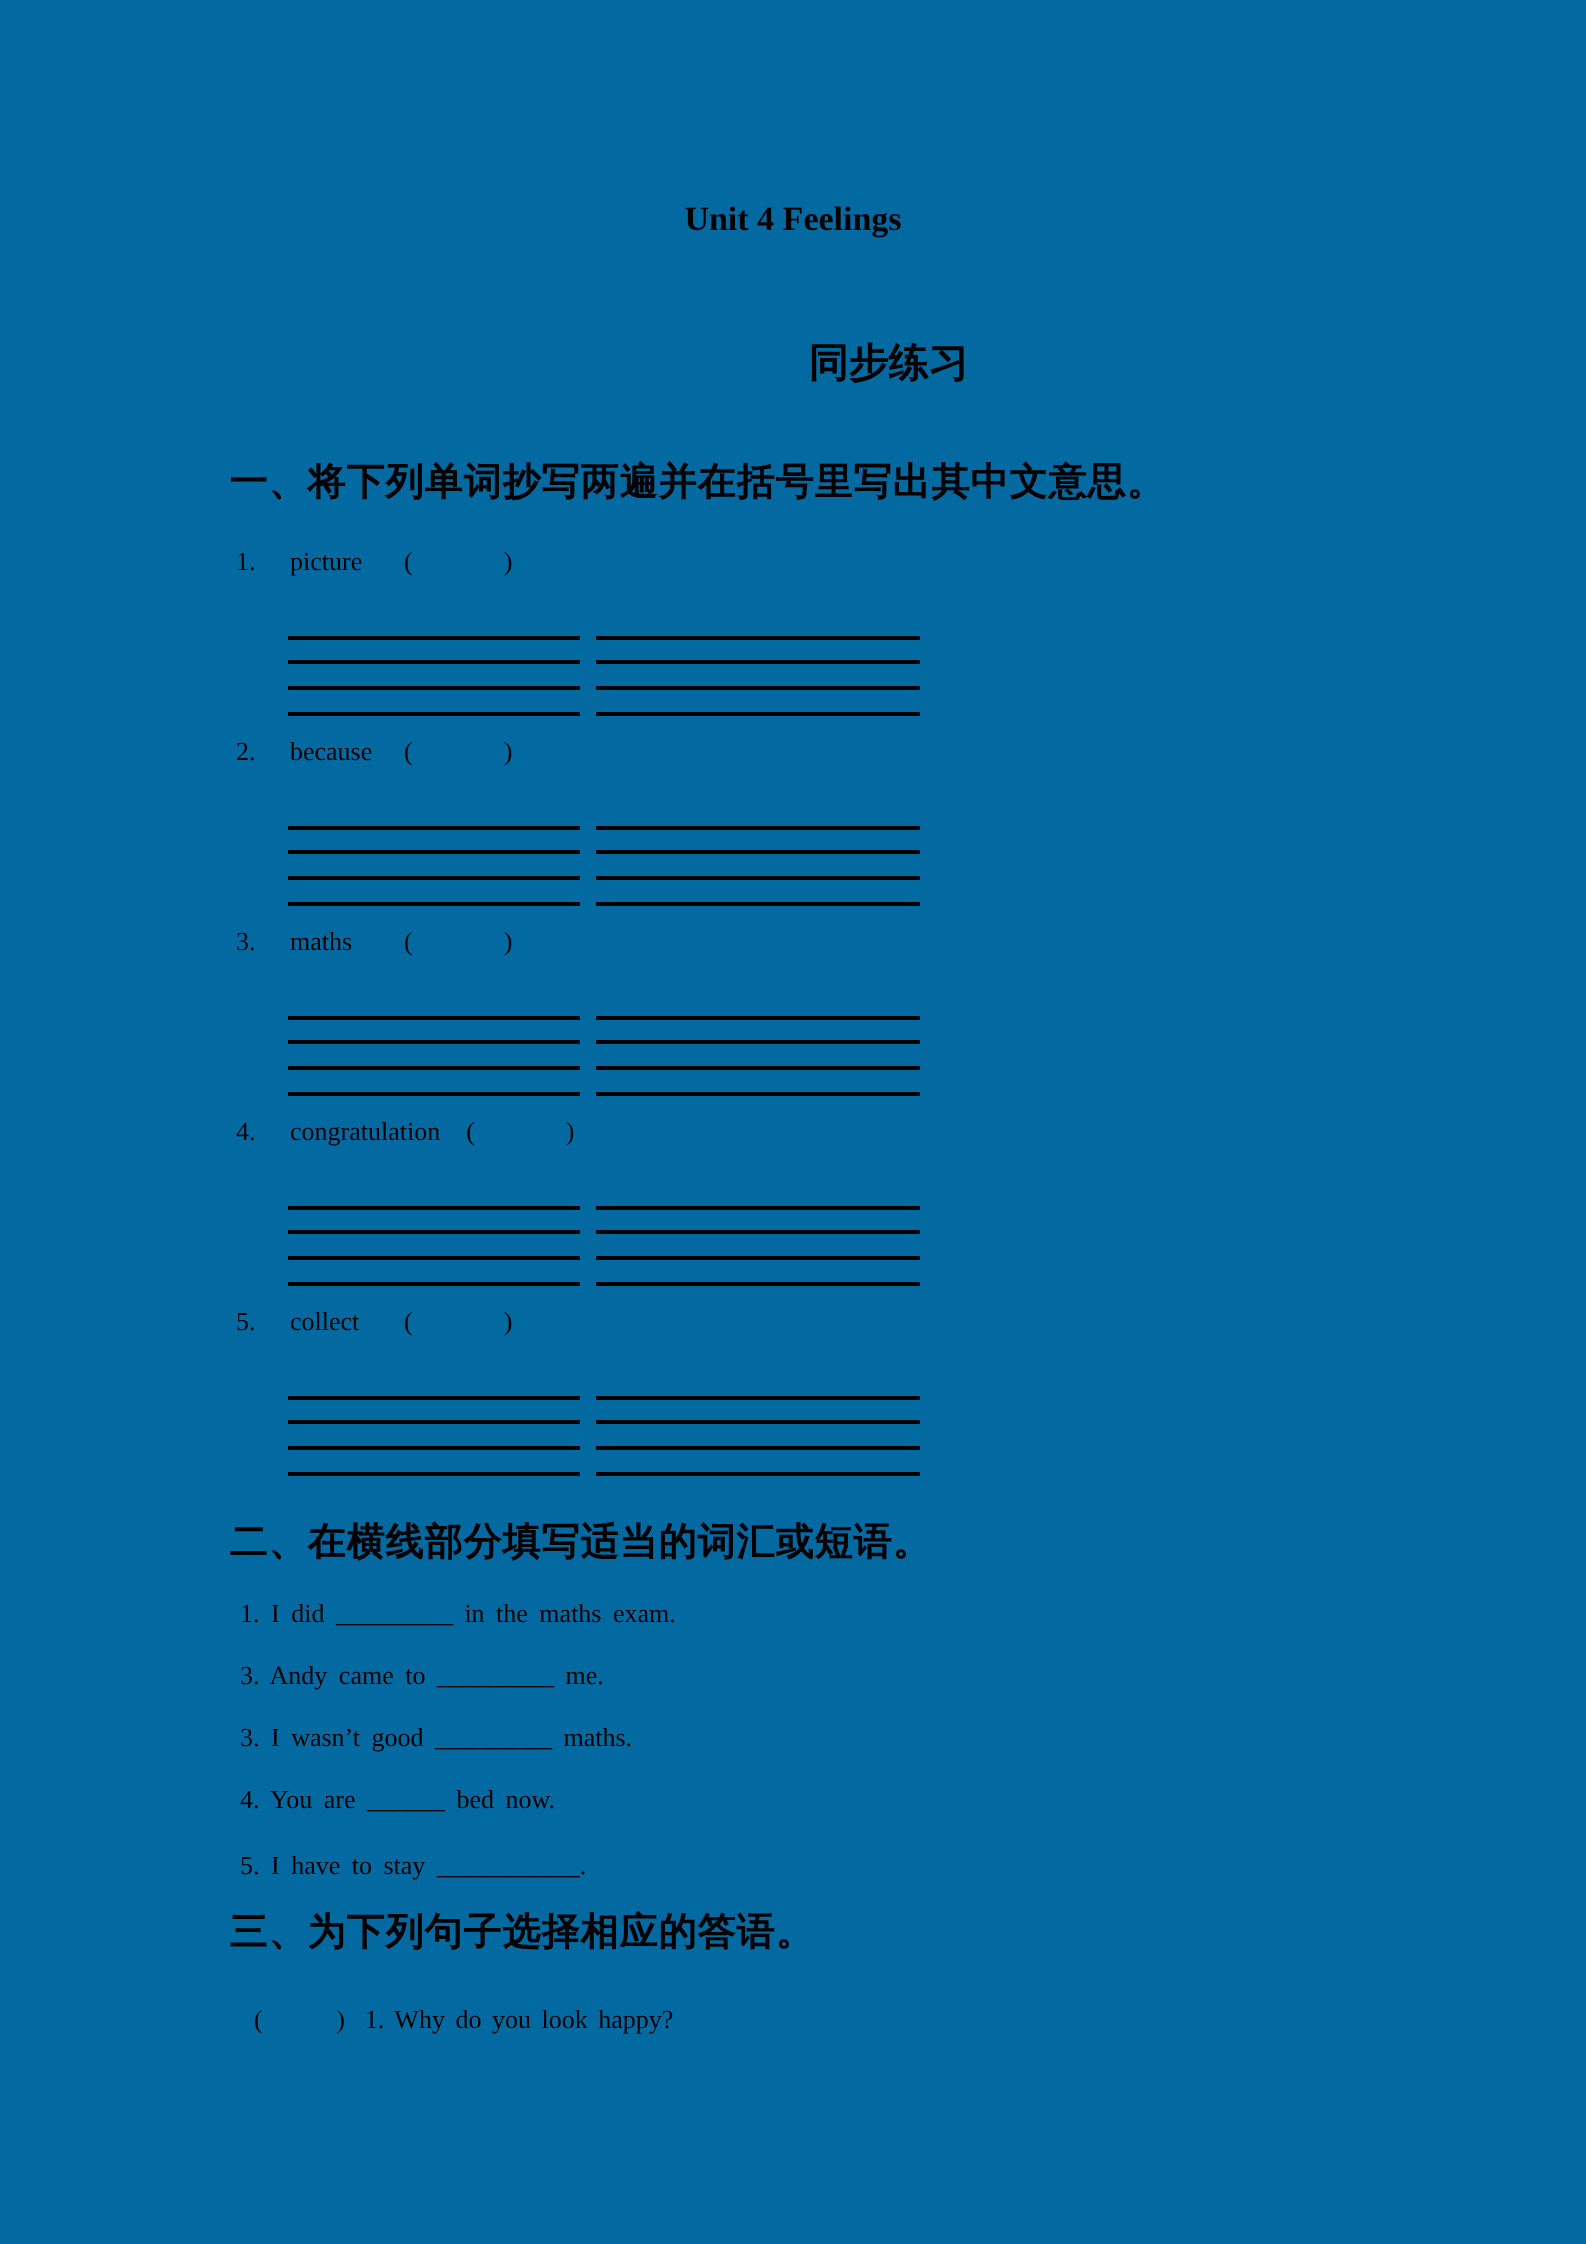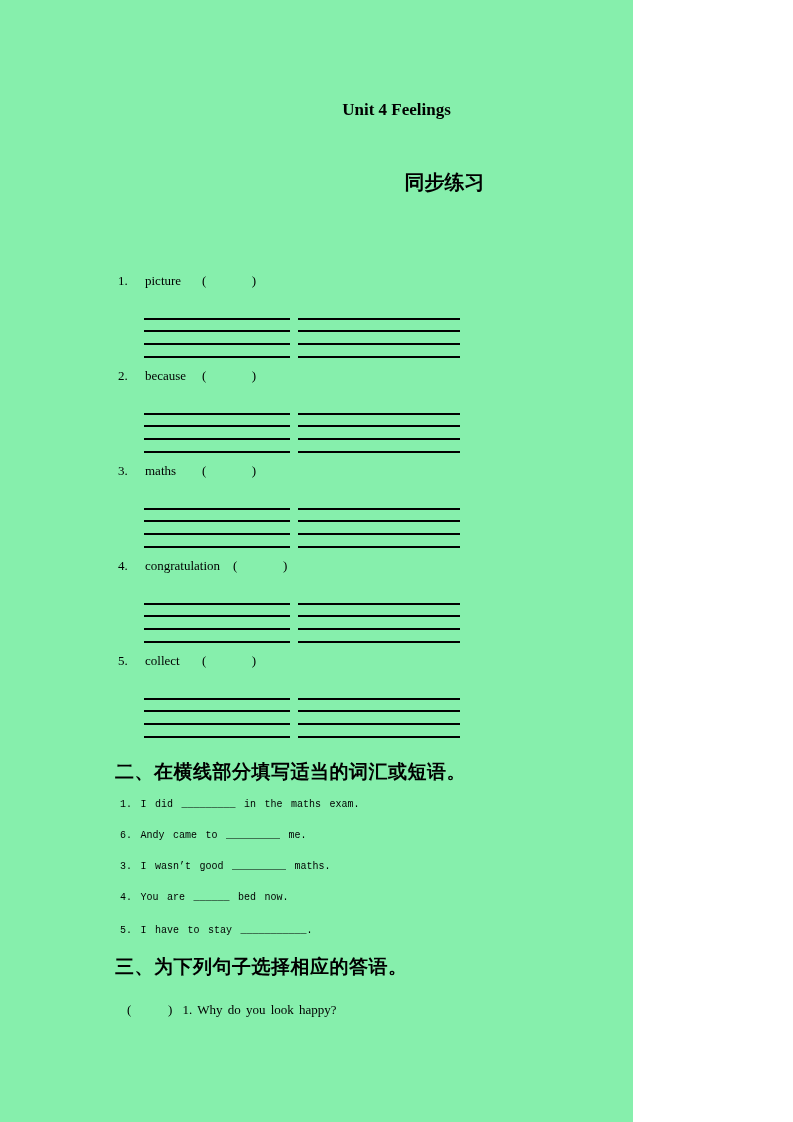--- a/index.html
+++ b/index.html
@@ -2,23 +2,23 @@
 <html><head>
 <meta charset="utf-8">
 <style>
   html, body {
     margin: 0;
     padding: 0;
     background: #ffffff;
   }
   .page {
     position: relative;
-    width: 633px;
+    width: 793px;
     height: 1122px;
-    background: #86efac;
+    background: #0369a1;
     color: #000000;
     font-family: "Liberation Serif", serif;
     overflow: hidden;
   }
   .centered {
     position: absolute;
     left: 0;
     width: 793px;
     text-align: center;
     line-height: 1;
@@ -87,45 +87,45 @@
   }
   .writing-line.left  { left: 26px;  width: 146px; }
   .writing-line.right { left: 180px; width: 162px; }
   .line-r1 { top: 44px; }
   .line-r2 { top: 56px; }
   .line-r3 { top: 69px; }
   .line-r4 { top: 82px; }
   .fill-sentence {
     position: absolute;
     left: 120px;
-    font-size: 10px;
+    font-size: 13px;
     line-height: 1.2;
     word-spacing: 2.5px;
     white-space: nowrap;
-    font-family: Liberation Mono, monospace;
   }
   .question-row {
     position: absolute;
     left: 127px;
     top: 1002px;
     font-size: 13px;
     line-height: 1.2;
     word-spacing: 2px;
     white-space: nowrap;
   }
   .question-text { margin-left: 10px; }
 </style>
 </head>
 <body>
 
 <div class="page">
 
   <div class="centered doc-title">Unit 4 Feelings</div>
   <div class="centered doc-subtitle-cn">同步练习</div>
 
+  <div class="section-heading" style="top:232px;">一、将下列单词抄写两遍并在括号里写出其中文意思。</div>
 
   <div class="word-item" style="top:274px;">
     <div class="word-row">
       <span class="item-number">1.</span>
       <span class="item-word">picture</span>
       <span class="item-brackets">(              )</span>
     </div>
     <div class="writing-line left line-r1"></div>
     <div class="writing-line right line-r1"></div>
     <div class="writing-line left line-r2"></div>
@@ -196,21 +196,21 @@
     <div class="writing-line right line-r2"></div>
     <div class="writing-line left line-r3"></div>
     <div class="writing-line right line-r3"></div>
     <div class="writing-line left line-r4"></div>
     <div class="writing-line right line-r4"></div>
   </div>
 
   <div class="section-heading" style="top:762px;">二、在横线部分填写适当的词汇或短语。</div>
 
   <div class="fill-sentence" style="top:799px;">1. I did _________ in the maths exam.</div>
-  <div class="fill-sentence" style="top:830px;">6. Andy came to _________ me.</div>
+  <div class="fill-sentence" style="top:830px;">3. Andy came to _________ me.</div>
   <div class="fill-sentence" style="top:861px;">3. I wasn’t good _________ maths.</div>
   <div class="fill-sentence" style="top:892px;">4. You are ______ bed now.</div>
   <div class="fill-sentence" style="top:925px;">5. I have to stay ___________.</div>
 
   <div class="section-heading" style="top:957px;">三、为下列句子选择相应的答语。</div>
 
   <div class="question-row">
     <span class="answer-brackets">(       )</span><span class="question-text">1. Why do you look happy?</span>
   </div>
 

